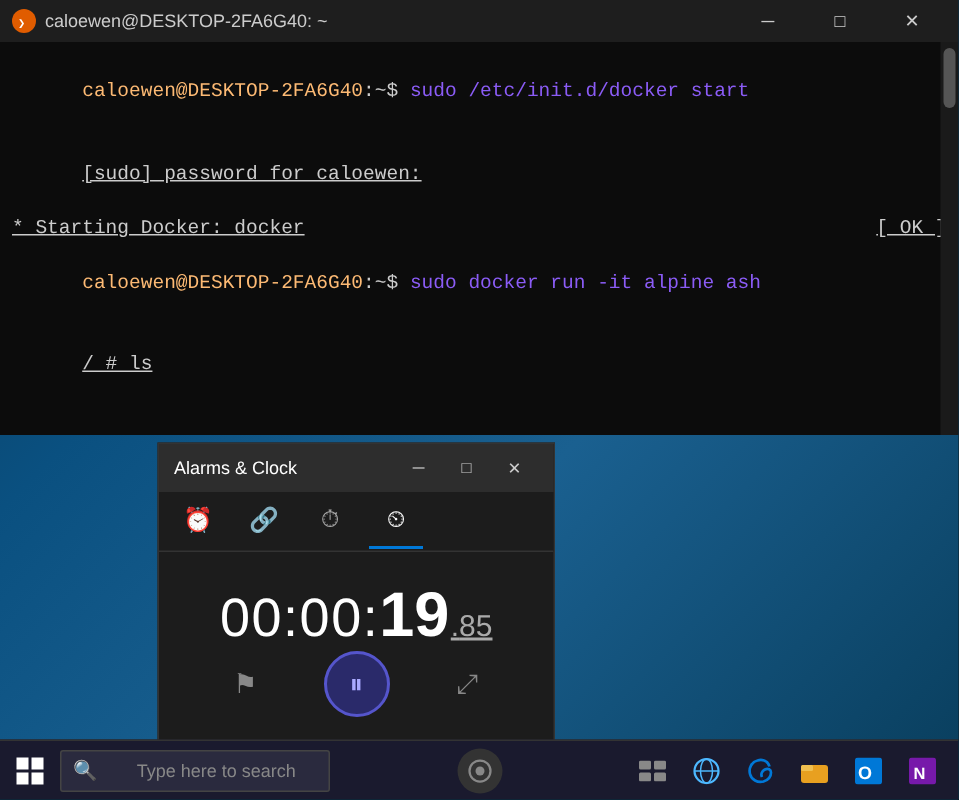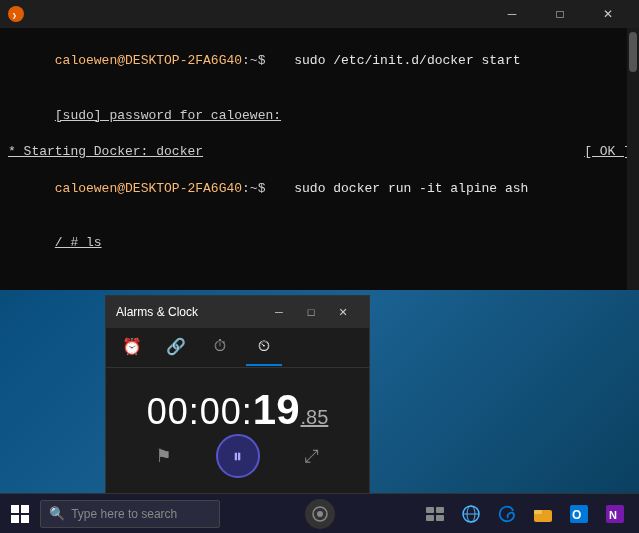--- a/index.html
+++ b/index.html
@@ -77,21 +77,21 @@
       flex: 1;
       padding: 6px 8px;
       overflow: hidden;
       font-size: 13px;
       line-height: 1.4;
     }
 
     .terminal-line {
       white-space: pre;
     }
-    .t-white { color: #e5e5e5; margin-left: 21px; }
+    .t-white { color: #8b5cf6; }
     .t-default { color: #cccccc; text-decoration: underline; }
 
     .prompt-user { color: #fdba74; }
     .prompt-dollar { color: #cccccc; }
 
     .ls-item {
       color: #5599ff;
       width: 70px;
       display: inline-block;
     }
@@ -323,20 +323,21 @@
 
     .search-icon {
       color: #888;
       font-size: 13px;
     }
 
     .search-text {
       color: #888;
       font-size: 12px;
       font-family: 'Segoe UI', sans-serif;
+      margin-left: 20px;
     }
 
     .taskbar-center {
       flex: 1;
       display: flex;
       justify-content: center;
     }
 
     .task-btn-circle {
       width: 30px;
@@ -384,20 +385,21 @@
 <div class="desktop-bg"></div>
 
 <div class="terminal-window">
   <div class="terminal-titlebar">
     <div class="terminal-title-left">
       <div class="terminal-icon">
         <svg width="10" height="10" viewBox="0 0 10 10">
           <text x="1" y="9" font-size="8" fill="white">❯</text>
         </svg>
       </div>
+      <span class="terminal-title-text">caloewen@DESKTOP-2FA6G40: ~</span>
     </div>
     <div class="terminal-controls">
       <div class="terminal-ctrl-btn">─</div>
       <div class="terminal-ctrl-btn">□</div>
       <div class="terminal-ctrl-btn close">✕</div>
     </div>
   </div>
   <div class="terminal-body">
 
     <div class="terminal-line">

